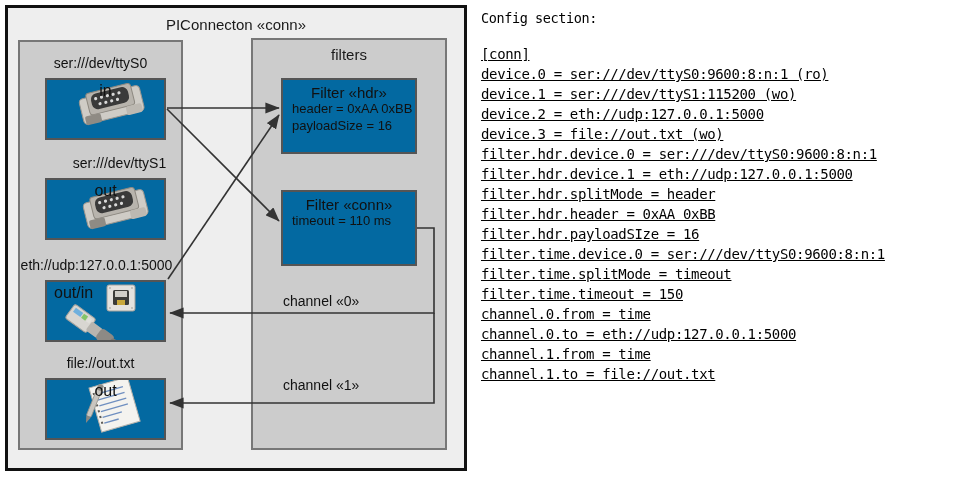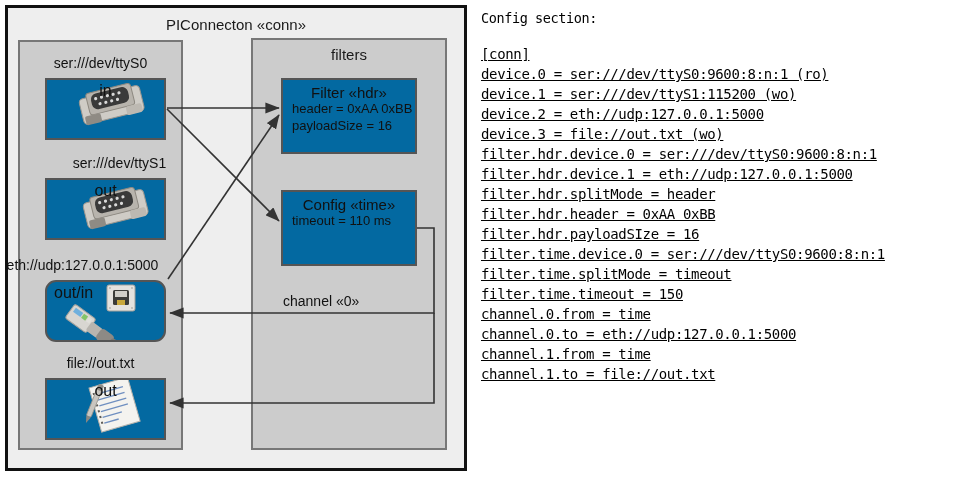--- a/index.html
+++ b/index.html
@@ -127,22 +127,22 @@
             <circle cx="26" cy="15" r="1.6"></circle>
           <circle cx="32" cy="15" r="1.6"></circle>
             <circle cx="38" cy="15" r="1.6"></circle>
         </g>
         <rect x="2" y="24" width="16" height="9" rx="2" fill="#8f8b84"></rect>
         <rect x="44" y="24" width="16" height="9" rx="2" fill="#bdb9b2"></rect>
       </g>
     </svg>
   </div>
 
-  <div class="dev-label" style="left:0;top:257px;">eth://udp:127.0.0.1:5000</div>
-  <div class="wbox dev-box" style="top:280px;border-radius:11px;">
+  <div class="dev-label" style="left:14px;top:257px;">eth://udp:127.0.0.1:5000</div>
+  <div class="wbox dev-box" style="top:280px;">
     <div class="dev-state left">out/in</div>
     <svg class="icon-wrap" width="117" height="58" viewBox="0 0 117 58" style="left:0;top:0;">
       <rect x="60" y="3" width="28" height="26" rx="2" fill="#e4e2de" stroke="#a5a29c" stroke-width="1"></rect>
       <rect x="66" y="8" width="16" height="15" rx="1.5" fill="#3b3b38"></rect>
       <rect x="68" y="9" width="12" height="6" fill="#cfcdc7"></rect>
       <rect x="70" y="18" width="8" height="5" fill="#c9a83c"></rect>
       <circle cx="63" cy="6" r="0.9" fill="#b3b0aa"></circle>
         <circle cx="85" cy="6" r="0.9" fill="#b3b0aa"></circle>
       <circle cx="63" cy="26" r="0.9" fill="#b3b0aa"></circle>
         <circle cx="85" cy="26" r="0.9" fill="#b3b0aa"></circle>
@@ -193,25 +193,26 @@
     <div class="panel-title">filters</div>
   </div>
 
   <div class="wbox filter-box" style="top:78px;height:76px;">
     <div class="filter-title">Filter «hdr»</div>
     <div class="filter-props">header = 0xAA 0xBB
 payloadSize = 16</div>
   </div>
 
   <div class="wbox filter-box" style="top:190px;height:76px;">
-    <div class="filter-title">Config «time»</div>
+    <div class="filter-title">Filter «conn»</div>
     <div class="filter-props">timeout = 110 ms</div>
   </div>
 
   <div class="channel-label" style="left:283px;top:293px;">channel «0»</div>
+  <div class="channel-label" style="left:283px;top:377px;">channel «1»</div>
 
   <svg class="wires">
     <defs>
       <marker id="arrowhead" markerWidth="9" markerHeight="7" refX="8.5" refY="3.5" orient="auto">
         <polygon points="0 0, 9 3.5, 0 7" fill="#333333"></polygon>
       </marker>
     </defs>
     <g stroke="#333333" stroke-width="1.6" fill="none" marker-end="url(#arrowhead)">
 
       <line x1="167" y1="108" x2="279" y2="108"></line>

